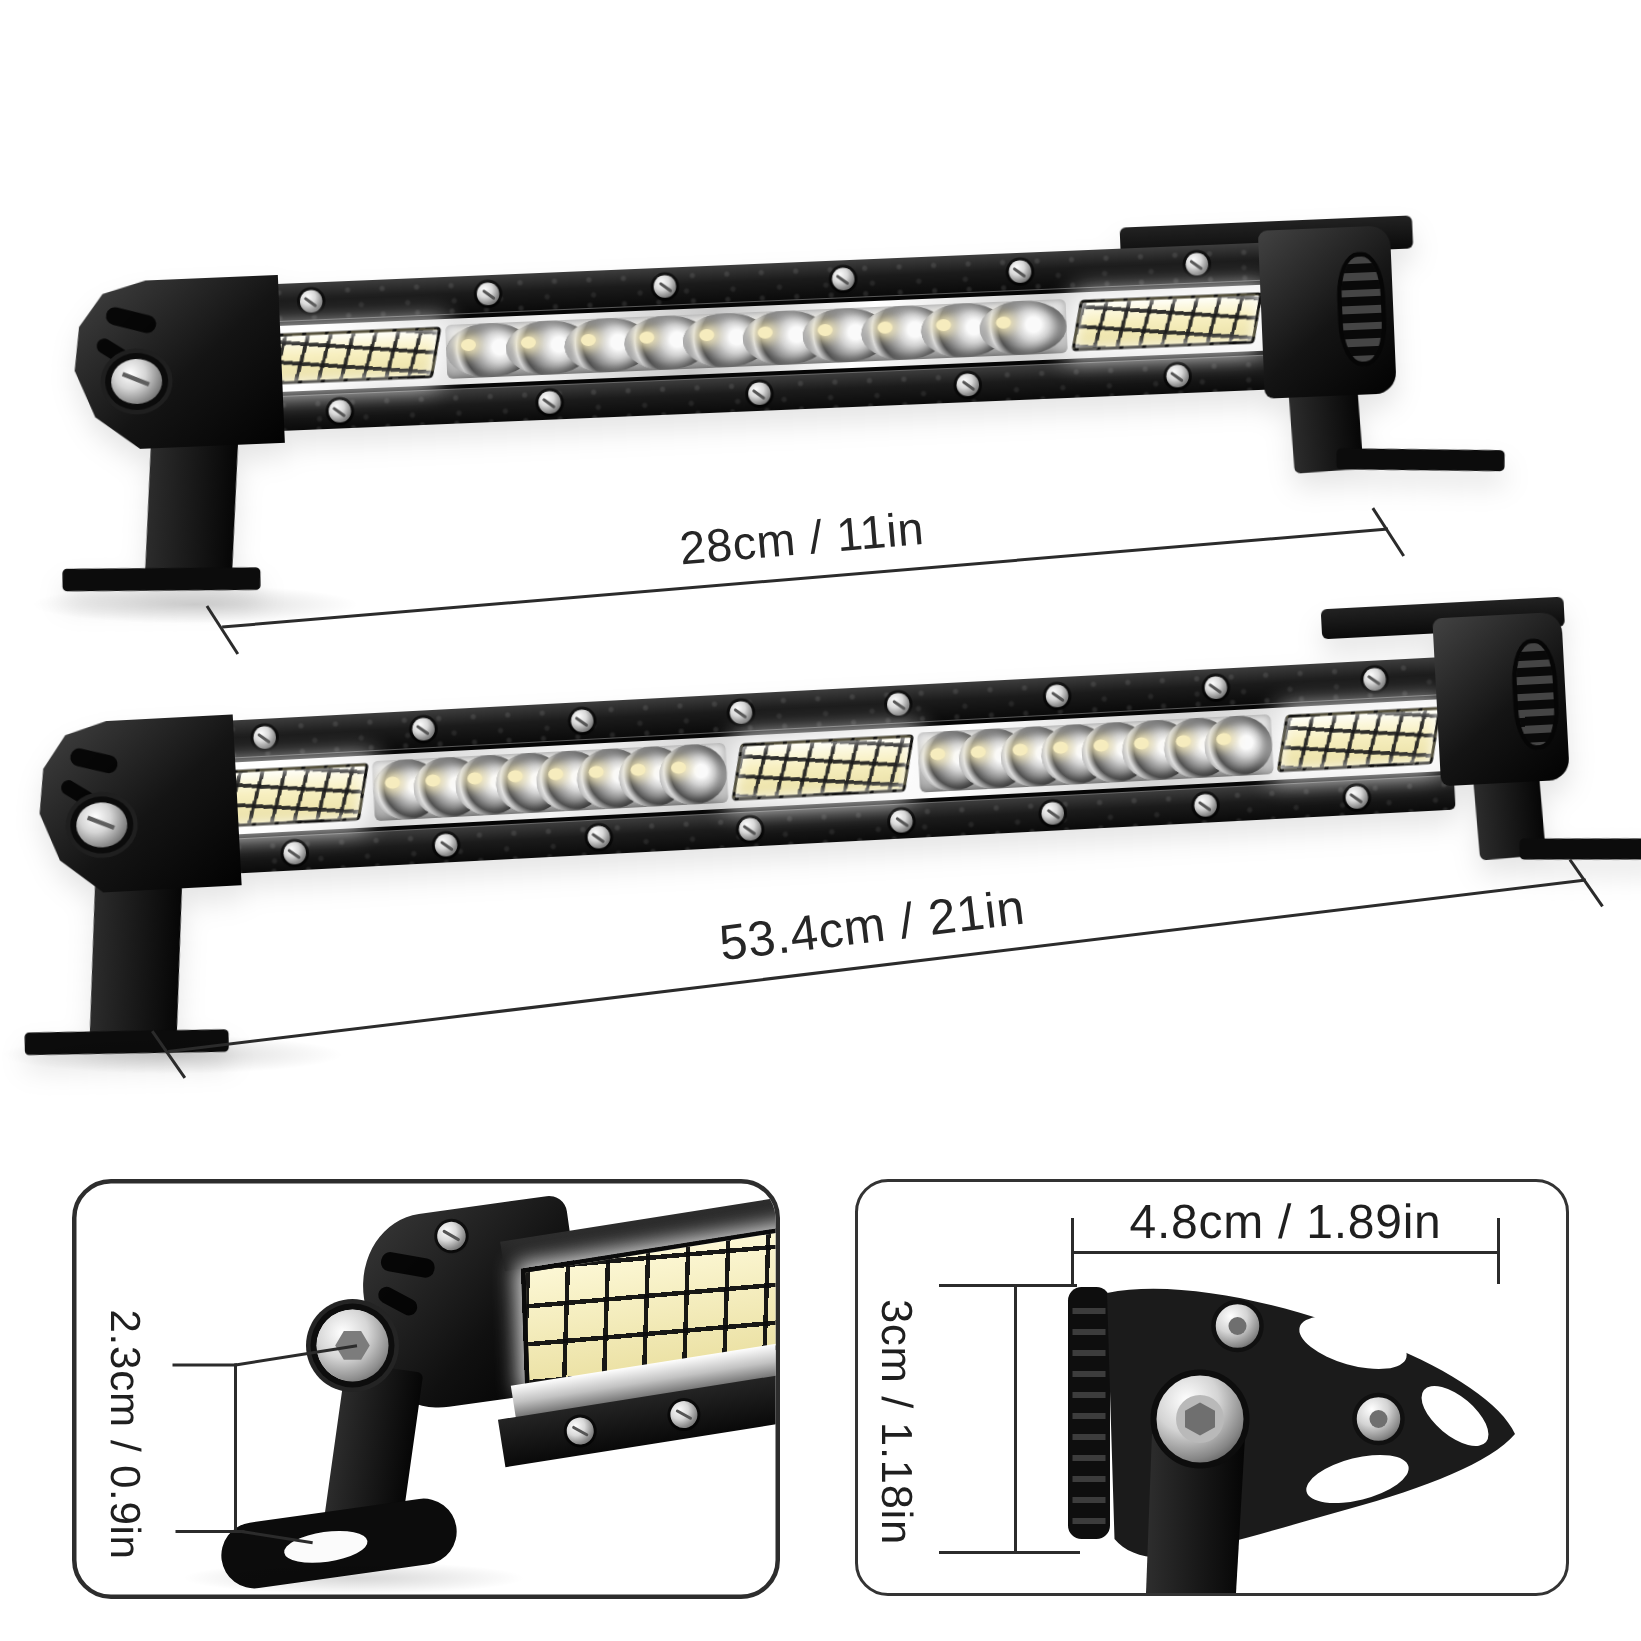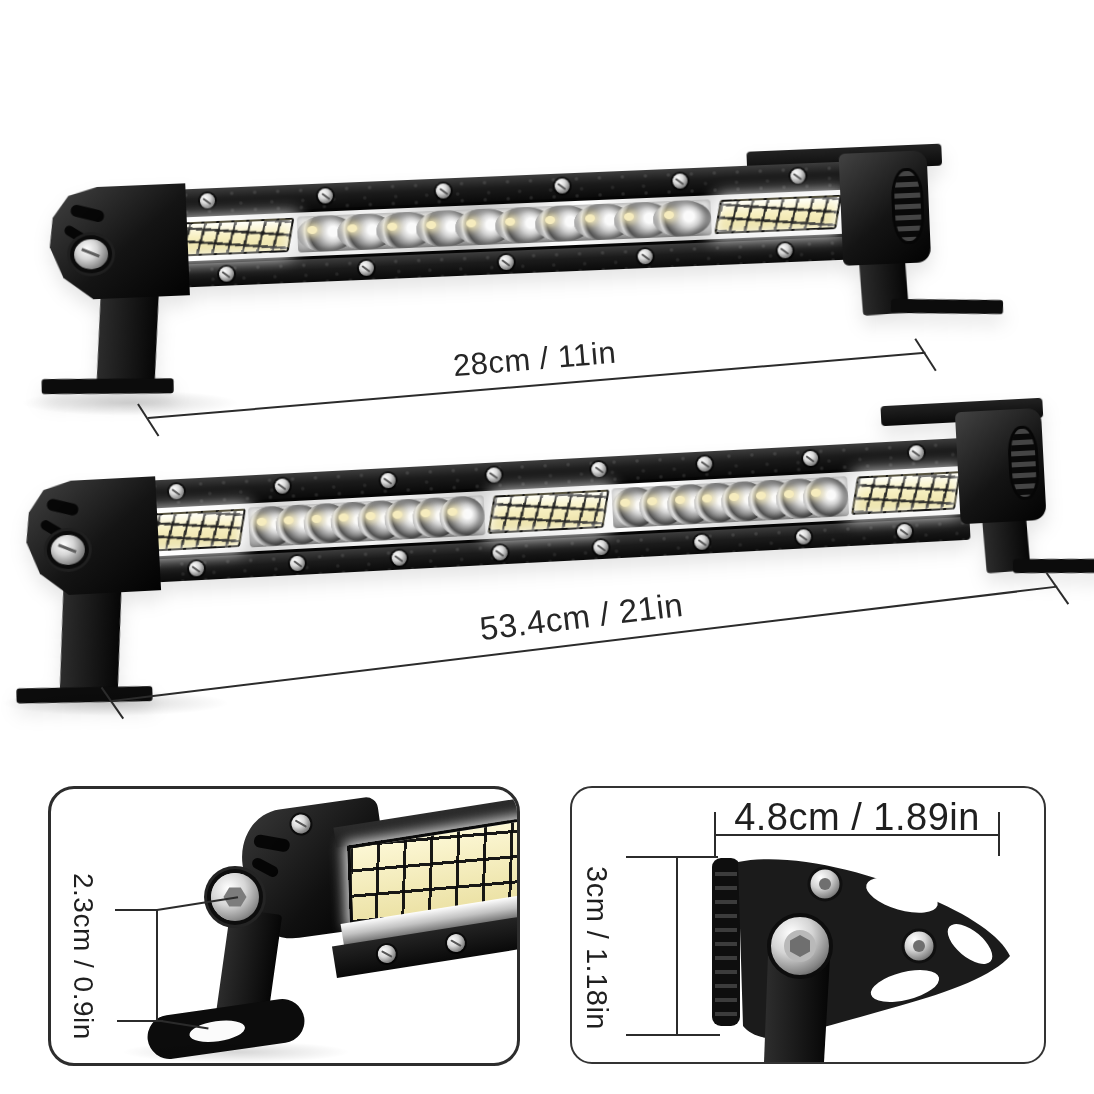--- a/index.html
+++ b/index.html
@@ -67,21 +67,21 @@
   .dim .tick.s{left:-1px;}
   .dim .tick.e{right:-1px;}
   .dim .dlabel{position:absolute;left:0;right:0;bottom:9px;text-align:center;
                font-size:31px;letter-spacing:.5px;color:#262626;}
 
   
   .panel{position:absolute;background:#fff;border:3px solid #2d2d2d;border-radius:26px;overflow:hidden;}
   .panel.thin{border-width:2px;border-radius:22px;border-color:#333;}
   .vlabel{position:absolute;writing-mode:vertical-rl;white-space:nowrap;font-size:28px;color:#1f1f1f;
           display:flex;align-items:center;justify-content:center;letter-spacing:.5px;}
-  .hlabel{position:absolute;text-align:center;font-size:38px;color:#1f1f1f;letter-spacing:.5px;}
+  .hlabel{position:absolute;text-align:center;font-size:32px;color:#1f1f1f;letter-spacing:.5px;}
 
   
   .p1-cap{left:193px;top:16px;width:142px;height:130px;transform:rotate(-8deg);
           background:linear-gradient(140deg,#383838,#101010 60%,#000);
           border-radius:44px 12px 14px 46px/50px 12px 14px 42px;}
   .p1-band-grp{left:300px;top:24px;width:190px;height:160px;transform:rotate(-9deg);}
   .p1-topedge{left:-6px;top:-2px;width:206px;height:20px;background:linear-gradient(#2c2c2c,#0e0e0e);
           display:flex;align-items:center;justify-content:flex-end;padding-right:16px;}
   .p1-band{left:0;top:18px;width:200px;height:74px;border:3px solid #0b0b0b;
           background:

